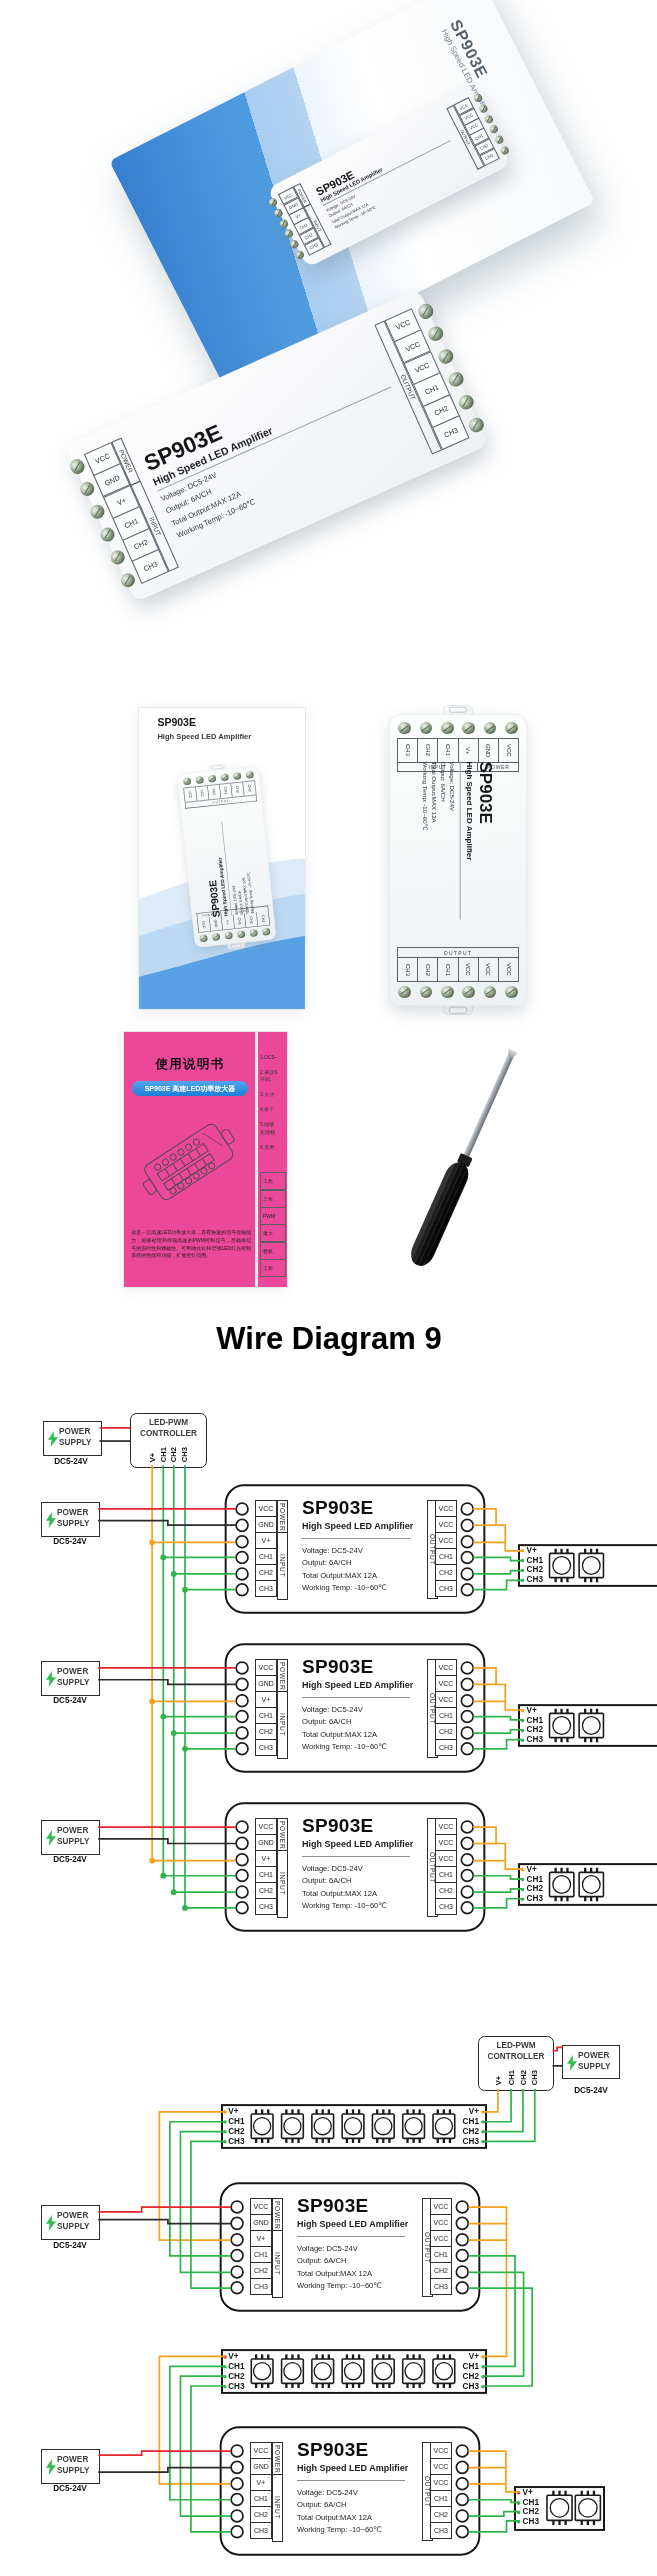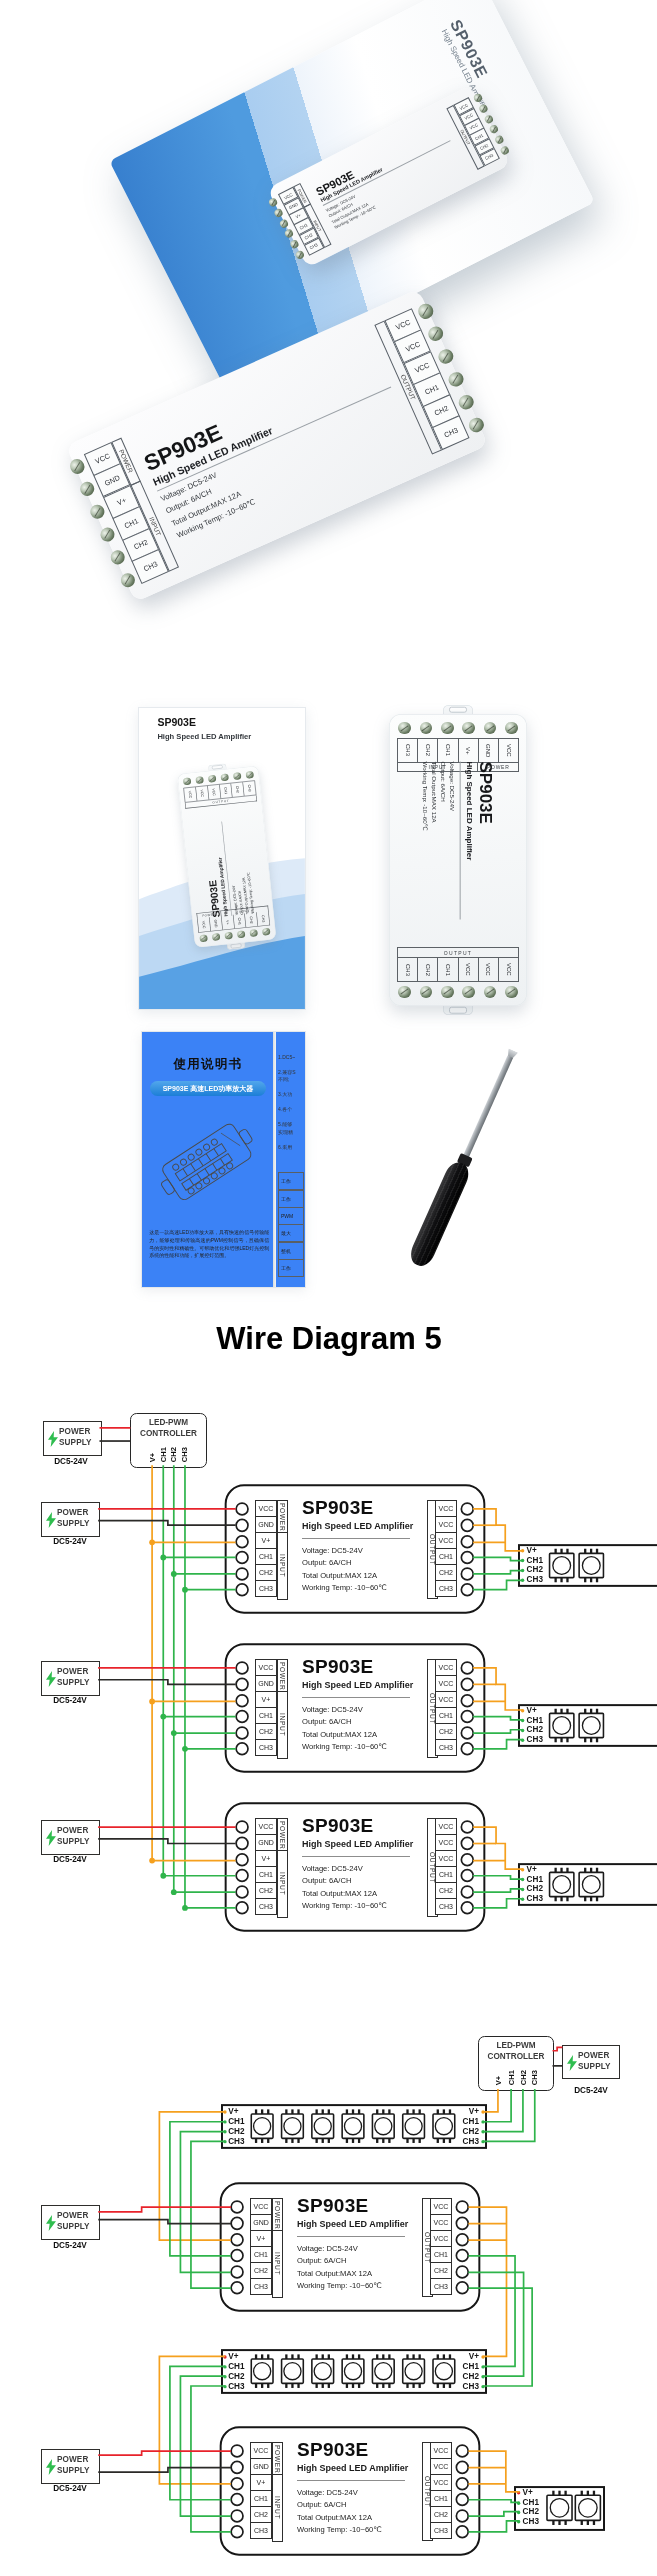--- a/index.html
+++ b/index.html
@@ -124,21 +124,21 @@
   .vrs{font-size:8px;font-weight:bold;color:#202226;margin-top:1.3px;}
   .vrd{border-top:1px solid #9aa0a5;width:158px;margin:4px 0;}
   .vrl{font-size:6.2px;color:#2e3236;margin-top:2px;}
   .vtab{position:absolute;left:50%;transform:translateX(-50%);width:30px;height:10px;background:#f7f9fa;
         box-shadow:inset 0 0 0 0.7px #dfe4e7;}
   .vtab.t{top:-9.2px;border-radius:5.3px 5.3px 0 0;} .vtab.b{bottom:-9.2px;border-radius:0 0 5.3px 5.3px;}
   .vhole{position:absolute;left:50%;top:50%;transform:translate(-50%,-50%);width:16px;height:4.6px;border-radius:2.6px;
          border:1px solid #c6ccd1;background:#fff;}
 
   
-  .manual{position:absolute;left:141px;top:1031px;width:163px;height:255px;background:#3b82f6;
+  .manual{position:absolute;left:123px;top:1031px;width:163px;height:255px;background:#ec4899;
           border:0.7px solid #e4e8eb;box-shadow:0 3.3px 10.5px rgba(140,155,170,.16);}
   .m-title{position:absolute;left:0;top:24px;width:132px;text-align:center;font-size:12.5px;font-weight:bold;color:#101010;letter-spacing:1.3px;}
   .m-badge{position:absolute;left:8px;top:49px;width:116px;height:15px;border-radius:8px;color:#fff;
            background:linear-gradient(180deg,#52a7ec,var(--badge_blue));display:flex;align-items:center;justify-content:center;
            font-size:7px;font-weight:bold;}
   .m-desc{position:absolute;left:7.2px;top:197px;width:120px;font-size:5px;line-height:1.55;color:#222;text-align:justify;}
   .m-fold{position:absolute;left:131px;top:0;bottom:0;width:2.6px;background:linear-gradient(90deg,#d7dcde,#f2f4f5);}
   .m-item{position:absolute;left:136px;font-size:5px;color:#333;}
   .m-tbl{position:absolute;left:136px;top:141px;width:26px;display:flex;flex-direction:column;}
   .m-tr{height:16px;border:0.7px solid #5a5f63;margin-top:-0.7px;display:flex;align-items:center;padding-left:2px;
@@ -466,21 +466,21 @@
 
   <div class="driver">
     <div class="drv">
       <div class="drv-tip"></div>
       <div class="drv-shaft"></div>
       <div class="drv-collar"></div>
       <div class="drv-handle"></div>
     </div>
   </div>
 
-  <div class="wd-title" style="top:1321px;">Wire Diagram 5</div>
+  <div class="wd-title" style="top:1321px;">Wire Diagram 9</div>
 
   <div class="diagram" style="top:1395px;height:559px;">
 
     <div class="ps" style="left:43px;top:26px;">
       <svg class="bolt" width="10" height="16" viewBox="0 0 15 24">
           <path d="M9 0 L0 13 H5.5 L4 24 L15 9.5 H8.5 Z" style="fill:var(--bolt_green)"></path>
         </svg>
       <div class="ps-line ps-l1">POWER</div>
       <div class="ps-line ps-l2">SUPPLY</div>
     </div>

